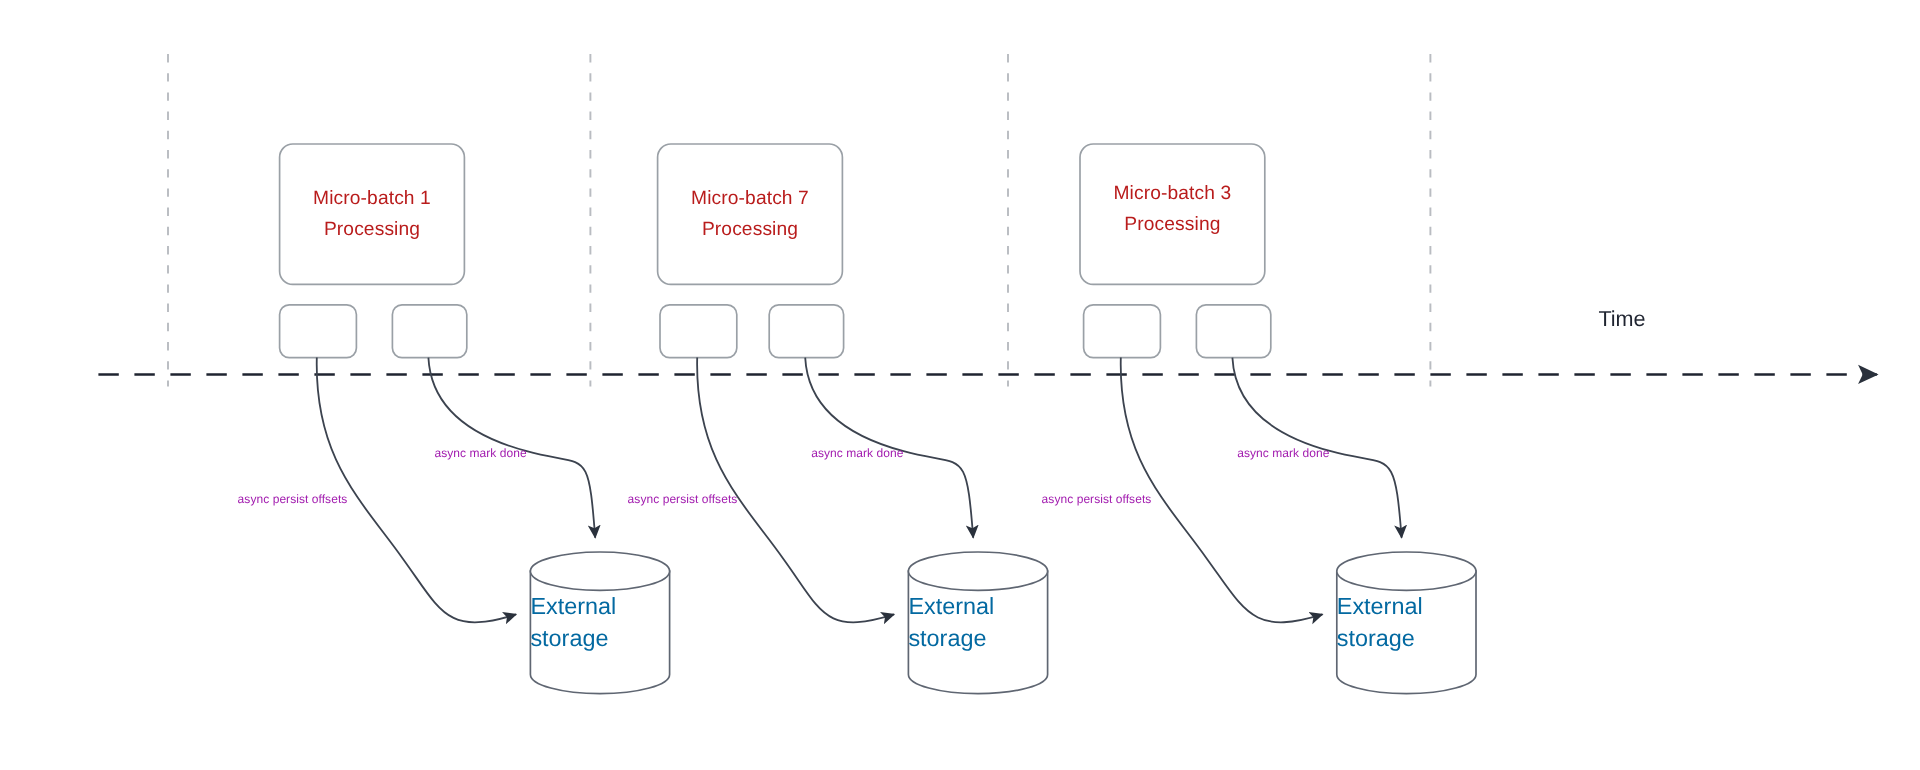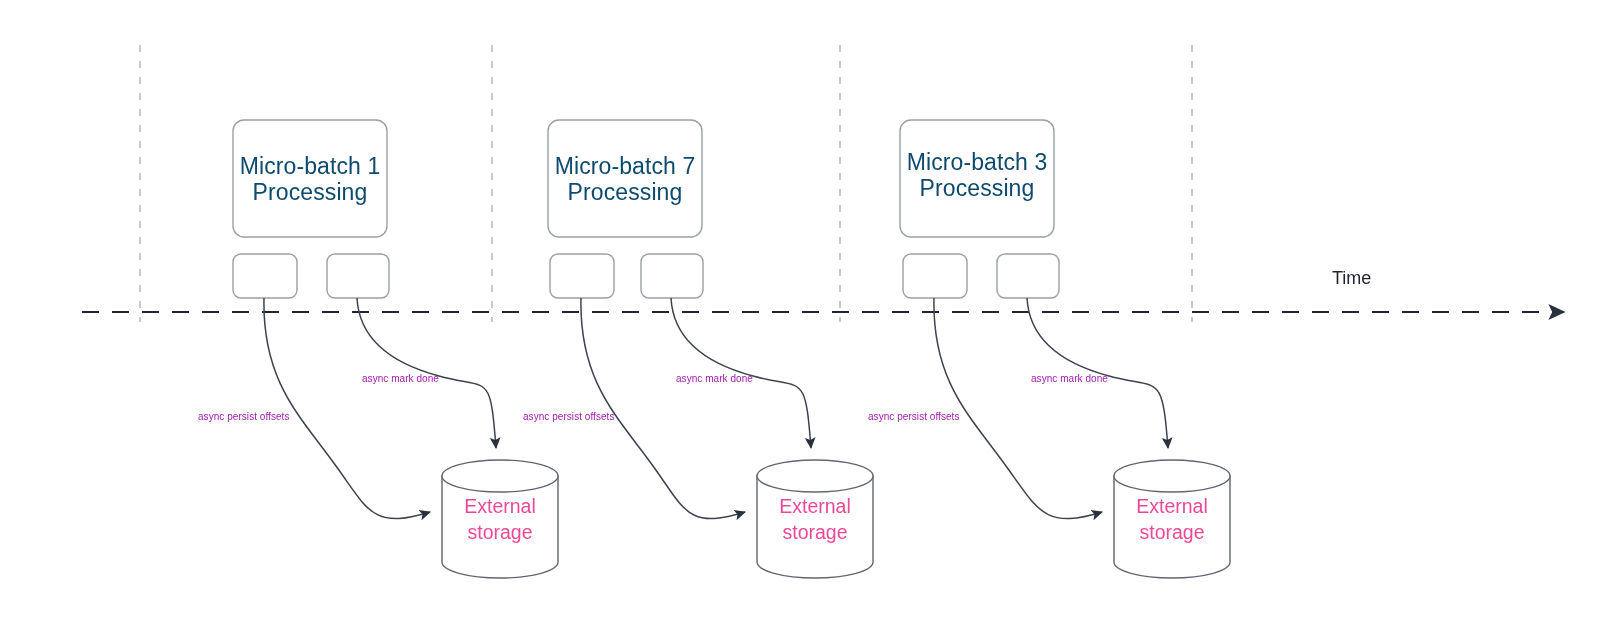--- a/index.html
+++ b/index.html
@@ -54,33 +54,33 @@
     fill: none;
   }
   .flow-curve {
     fill: none;
     stroke: #3c434f;
     stroke-width: 1.5;
   }
   .box-label {
     position: absolute;
     text-align: center;
-    font-size: 23px;
+    font-size: 16px;
     line-height: 26px;
-    color: #0c4a6e;
+    color: #b91c1c;
     letter-spacing: 0.1px;
     white-space: pre-line;
     pointer-events: none;
   }
   .cyl-label {
     position: absolute;
-    text-align: center;
+    text-align: left;
     font-size: 19.5px;
     line-height: 26px;
-    color: #ec4899;
+    color: #0369a1;
     white-space: pre-line;
     pointer-events: none;
   }
   .edge-label {
     position: absolute;
     font-size: 10px;
     font-weight: normal;
     color: #a21caf;
     white-space: nowrap;
     letter-spacing: 0.05px;
@@ -161,21 +161,21 @@
         <path d="M 934 298
         C 932 383, 972 418, 1006 466
         C 1038 510, 1044 530, 1102 512" class="flow-curve" marker-end="url(#arrowSolid)"></path>
         <path d="M 1027 298
         C 1029 336, 1057 362, 1109 376
         C 1159 390, 1162 370, 1168 448" class="flow-curve" marker-end="url(#arrowSolid)"></path>
       </g>
   </svg>
 
   <div id="labels-layer">
-      <div class="time-label" style="left: 1332px; top: 256px; margin-top: 12px;">Time</div>
+      <div class="time-label" style="left: 1332px; top: 256px;">Time</div>
       <div class="box-label" style="left: 233px; top: 152.5px; width: 154px;">Micro-batch 1
 Processing</div>
       <div class="cyl-label" style="left: 442px; top: 493px; width: 116px;">External
 storage</div>
       <div class="edge-label" style="left: 198px; top: 411px;">async persist offsets</div>
       <div class="edge-label" style="left: 362px; top: 373px;">async mark done</div>
       <div class="box-label" style="left: 548px; top: 152.5px; width: 154px;">Micro-batch 7
 Processing</div>
       <div class="cyl-label" style="left: 757px; top: 493px; width: 116px;">External
 storage</div>

